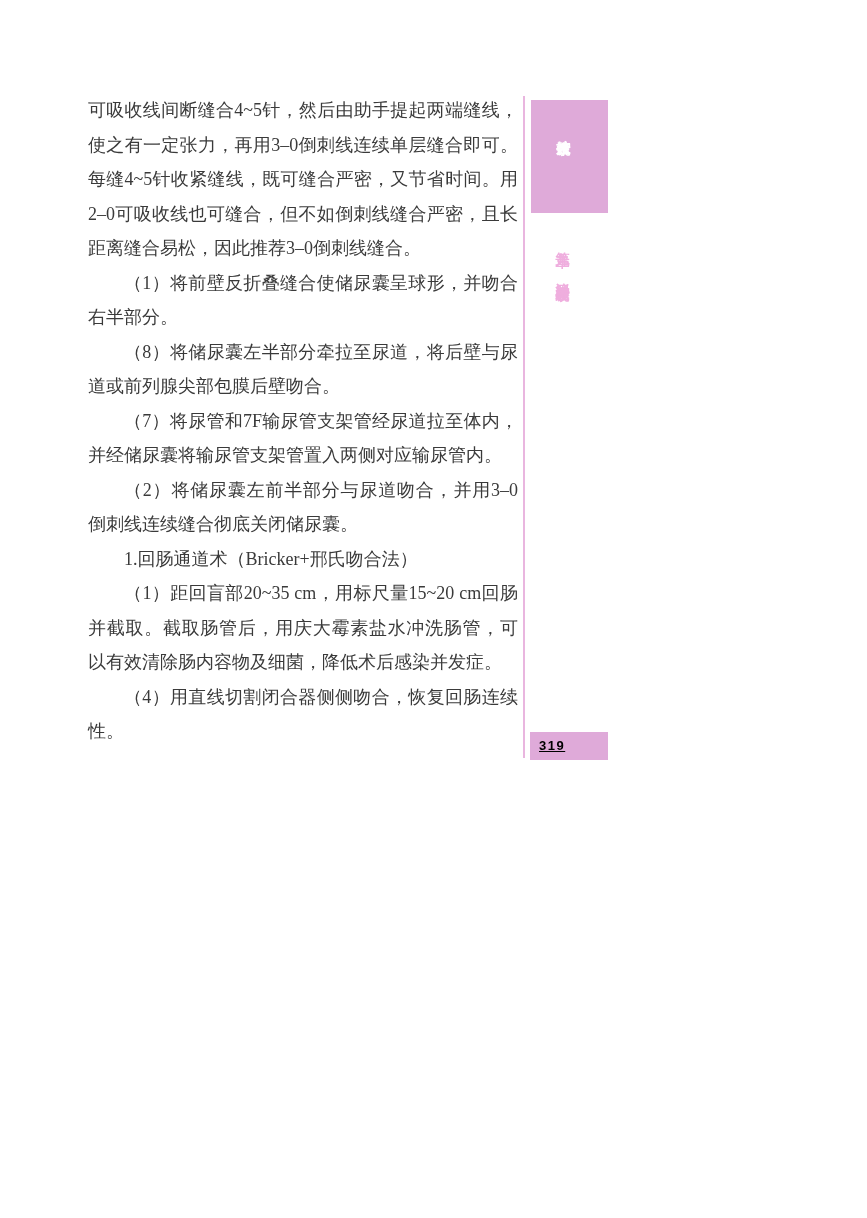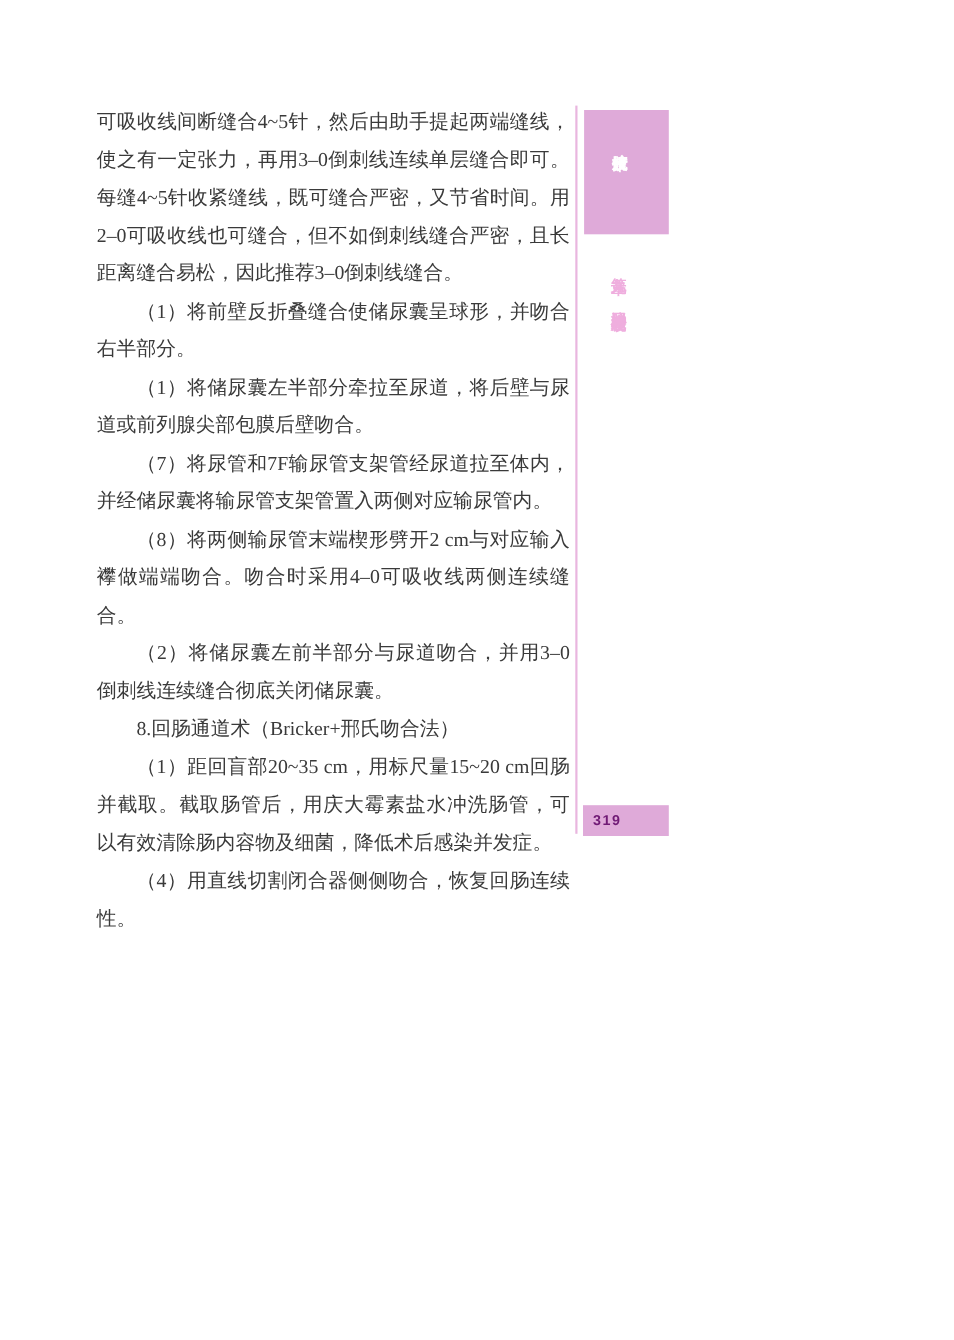--- a/index.html
+++ b/index.html
@@ -88,36 +88,36 @@
     width: 78px;
     height: 28px;
     background: #dfaad9;
     box-sizing: border-box;
     padding-left: 9px;
     line-height: 28px;
     font-family: "Liberation Sans", "DejaVu Sans", sans-serif;
     font-size: 13px;
     font-weight: bold;
     letter-spacing: 1.5px;
-    color: #701a75;
+    color: #000000;
+    text-decoration: underline;
   }
 </style>
 </head>
 <body>
 
 <div class="page">
 
   <div class="text-column">
     <p>可吸收线间断缝合4~5针，然后由助手提起两端缝线，使之有一定张力，再用3–0倒刺线连续单层缝合即可。每缝4~5针收紧缝线，既可缝合严密，又节省时间。用2–0可吸收线也可缝合，但不如倒刺线缝合严密，且长距离缝合易松，因此推荐3–0倒刺线缝合。</p>
     <p class="indent">（1）将前壁反折叠缝合使储尿囊呈球形，并吻合右半部分。</p>
-    <p class="indent">（1）将储尿囊左半部分牵拉至尿道，将后壁与尿道或前列腺尖部包膜后壁吻合。</p>
+    <p class="indent">（8）将储尿囊左半部分牵拉至尿道，将后壁与尿道或前列腺尖部包膜后壁吻合。</p>
     <p class="indent">（7）将尿管和7F输尿管支架管经尿道拉至体内，并经储尿囊将输尿管支架管置入两侧对应输尿管内。</p>
-    <p class="indent">（8）将两侧输尿管末端楔形劈开2 cm与对应输入襻做端端吻合。吻合时采用4–0可吸收线两侧连续缝合。</p>
     <p class="indent">（2）将储尿囊左前半部分与尿道吻合，并用3–0倒刺线连续缝合彻底关闭储尿囊。</p>
-    <p class="indent">8.回肠通道术（Bricker+邢氏吻合法）</p>
+    <p class="indent">1.回肠通道术（Bricker+邢氏吻合法）</p>
     <p class="indent">（1）距回盲部20~35 cm，用标尺量15~20 cm回肠并截取。截取肠管后，用庆大霉素盐水冲洗肠管，可以有效清除肠内容物及细菌，降低术后感染并发症。</p>
     <p class="indent">（4）用直线切割闭合器侧侧吻合，恢复回肠连续性。</p>
   </div>
 
   <div class="divider-line"></div>
 
   <div class="tab-box">
     <span class="tab-label">腔镜技术</span>
   </div>
 

